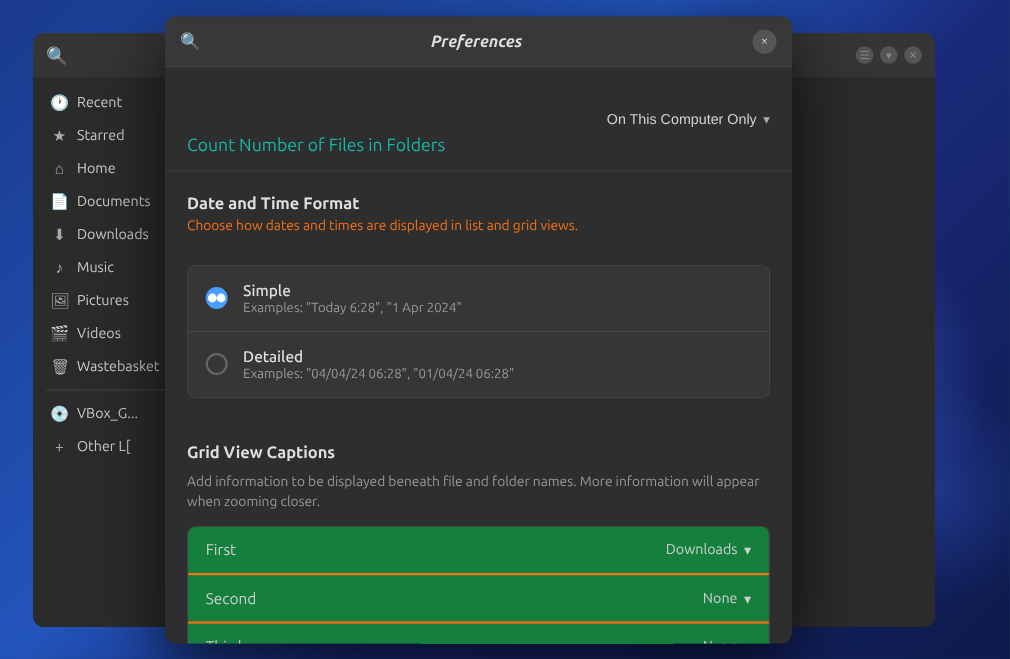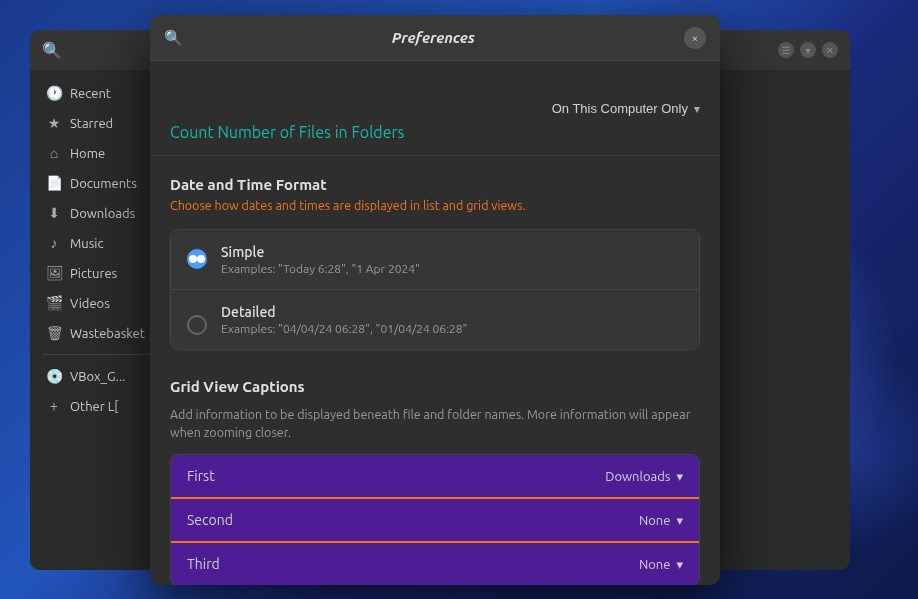--- a/index.html
+++ b/index.html
@@ -222,38 +222,37 @@
     }
 
     .section-desc {
       color: #f97316;
       font-size: 12.5px;
       line-height: 1.4;
     }
 
     
     .radio-options {
-      margin: 8px 20px;
+      margin: 20px 20px;
       border-radius: 8px;
       overflow: hidden;
       border: 1px solid #444;
     }
 
     .radio-option {
       display: flex;
       align-items: center;
       gap: 14px;
       padding: 14px 16px;
       background: #363636;
       cursor: pointer;
     }
 
     .radio-option + .radio-option {
       border-top: 1px solid #444;
-      align-items: flex-end;
     }
 
     .radio-circle {
       width: 20px; height: 20px;
       border-radius: 50%;
       border: 2px solid #666;
       display: flex; align-items: center; justify-content: center;
       flex-shrink: 0;
     }
 
@@ -296,21 +295,21 @@
       border-radius: 8px;
       overflow: hidden;
       border: 1px solid #444;
     }
 
     .caption-row {
       display: flex;
       align-items: center;
       justify-content: space-between;
       padding: 13px 16px;
-      background: #4c1d95;
+      background: #15803d;
     }
 
     .caption-row + .caption-row {
       border-top: 2px solid #f97316;
     }
 
     .caption-row-label {
       color: #d0d0d0;
       font-size: 14px;
     }

